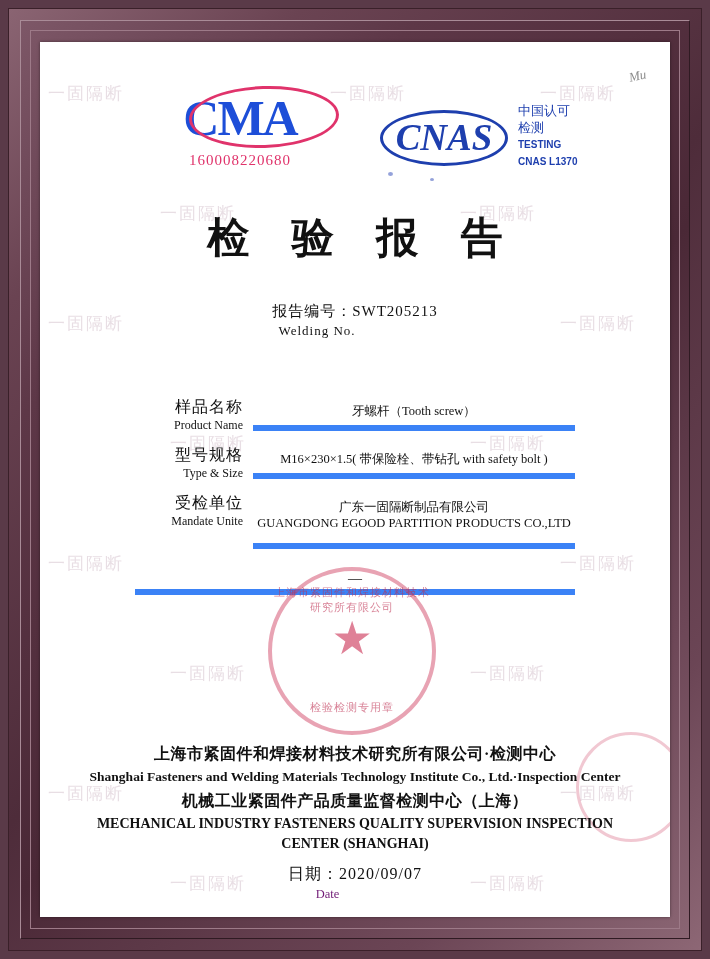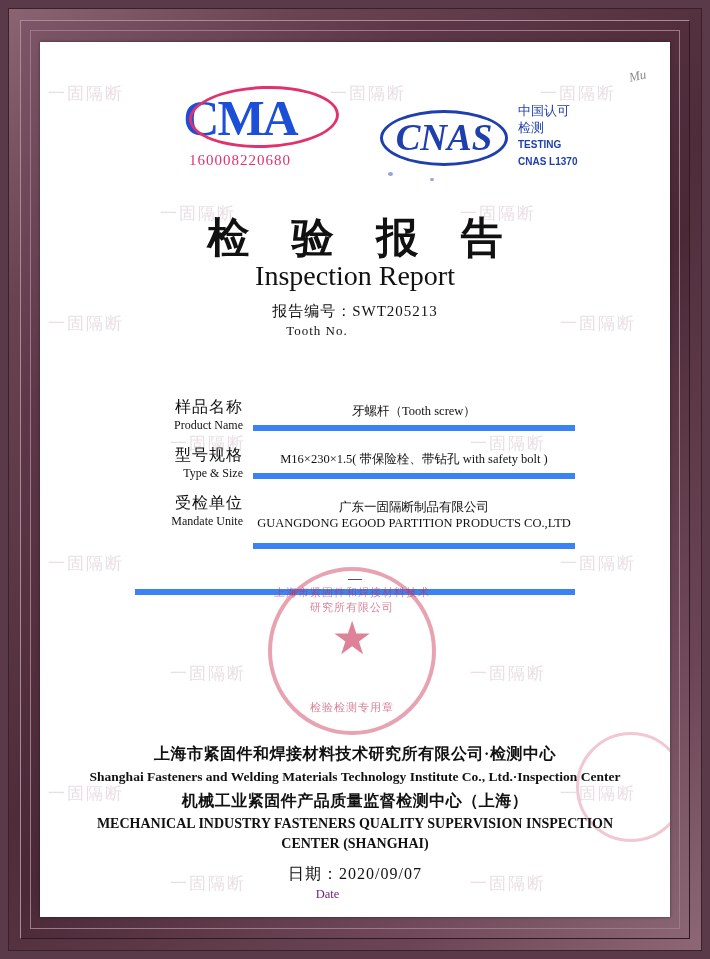--- a/index.html
+++ b/index.html
@@ -378,27 +378,26 @@
           <div class="zh">检测</div>
           <div class="en">TESTING</div>
           <div class="en">CNAS L1370</div>
         </div>
         <div class="ink-dot" style="left:18px; top:78px; width:5px; height:4px;"></div>
         <div class="ink-dot" style="left:60px; top:84px; width:4px; height:3px;"></div>
       </div>
     </div>
 
     <div class="title-zh">检 验 报 告</div>
-    <div class="title-en">Inspection Report</div>
 
     <div class="report-no">
       <div class="line1">
         <span>报告编号：</span><span>SWT205213</span>
       </div>
-      <div class="line2">Tooth No.</div>
+      <div class="line2">Welding No.</div>
     </div>
 
     <div class="fields">
 
       <div class="field-row">
         <div class="field-label">
           <span class="zh">样品名称</span>
           <span class="en">Product Name</span>
         </div>
         <div class="field-value">牙螺杆（Tooth screw）</div>

